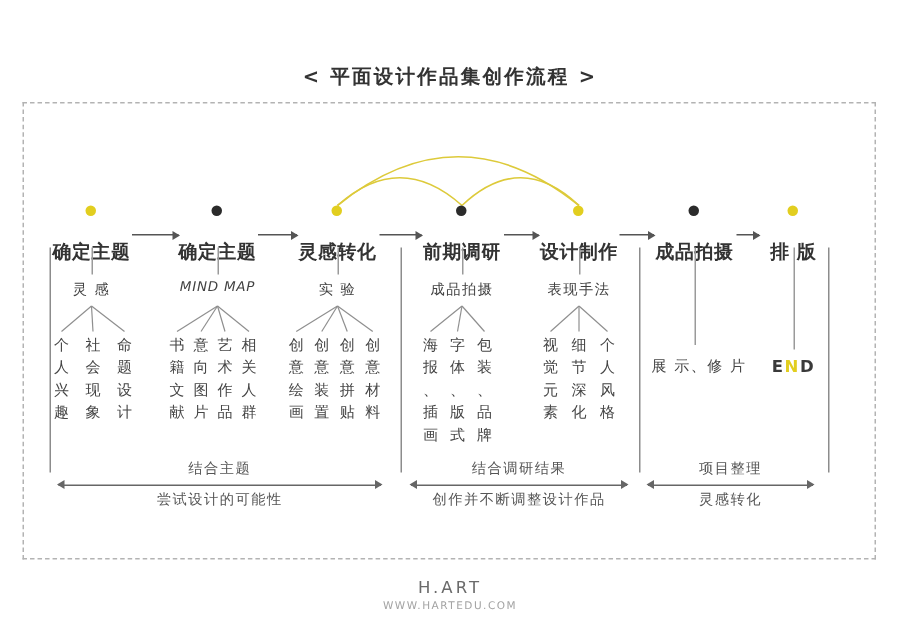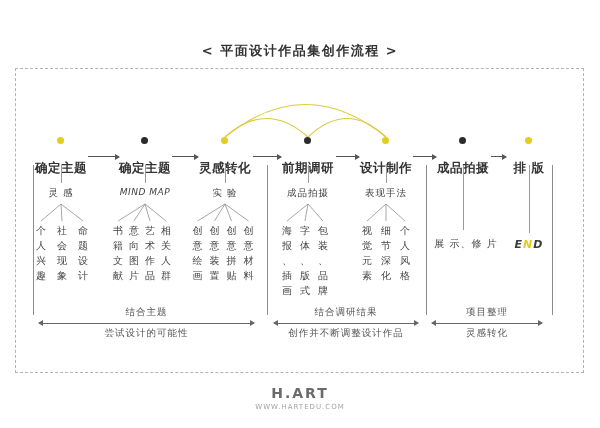--- a/index.html
+++ b/index.html
@@ -29,21 +29,21 @@
            border-left:5px solid #555;border-top:3px solid transparent;border-bottom:3px solid transparent;}
   .divider{position:absolute;top:165px;height:150px;width:1px;background:#8c8c8c;}
   .phase{position:absolute;top:306px;}
   .ph-top,.ph-bottom{text-align:center;font-size:9.5px;color:#555;letter-spacing:1px;white-space:nowrap;}
   .ph-arrow{position:relative;height:1px;background:#666;margin:4px 2px 3px 2px;}
   .ph-arrow::before{content:'';position:absolute;left:-1px;top:-3px;width:0;height:0;
            border-right:5px solid #666;border-top:3px solid transparent;border-bottom:3px solid transparent;}
   .ph-arrow::after{content:'';position:absolute;right:-1px;top:-3px;width:0;height:0;
            border-left:5px solid #666;border-top:3px solid transparent;border-bottom:3px solid transparent;}
   .footer{position:absolute;left:0;top:385px;width:100%;text-align:center;}
-  .brand{font-size:14px;font-weight:bold;color:#6b6b6b;letter-spacing:2px;}
+  .brand{font-size:11px;font-weight:normal;color:#6b6b6b;letter-spacing:2px;}
   .site{font-size:7px;color:#a3a3a3;letter-spacing:1px;margin-top:2px;}
 </style>
 </head>
 <body>
 
 <div class="stage">
   <div class="title">&lt; 平面设计作品集创作流程 &gt;</div>
   <div class="frame"></div>
 
   <svg id="lines" viewBox="0 0 600 428" xmlns="http://www.w3.org/2000/svg">
@@ -195,21 +195,21 @@
         <span>风</span>
         <span>格</span>
       </div>
       <div class="dot" style="left: 459px; background: rgb(43, 43, 43);"></div>
       <div class="nlabel" style="left: 418px;">成品拍摄</div>
       <div class="vline" style="left: 463px; top: 165px; height: 65px;"></div>
       <div class="note" style="left: 416px; width: 100px;">展 示、修 片</div>
       <div class="dot" style="left: 525px; background: rgb(226, 206, 31);"></div>
       <div class="nlabel" style="left: 484px;">排 版</div>
       <div class="vline" style="left: 529px; top: 165px; height: 68px;"></div>
-      <div class="endword" style="left: 504px; width: 50px; font-style: italic;"><span>E</span><span style="color: rgb(226, 206, 31);">N</span><span>D</span></div>
+      <div class="endword" style="left: 504px; width: 50px;"><span>E</span><span style="color: rgb(226, 206, 31);">N</span><span>D</span></div>
       <div class="harrow" style="left: 88px; width: 31px;"></div>
       <div class="harrow" style="left: 172px; width: 26px;"></div>
       <div class="harrow" style="left: 253px; width: 28px;"></div>
       <div class="harrow" style="left: 336px; width: 23px;"></div>
       <div class="harrow" style="left: 413px; width: 23px;"></div>
       <div class="harrow" style="left: 491px; width: 15px;"></div>
     </div>
 
   <div class="divider" style="left:33px"></div>
   <div class="divider" style="left:267px"></div>

